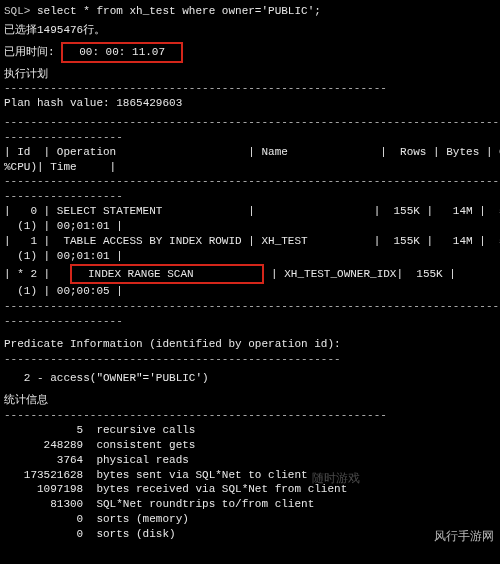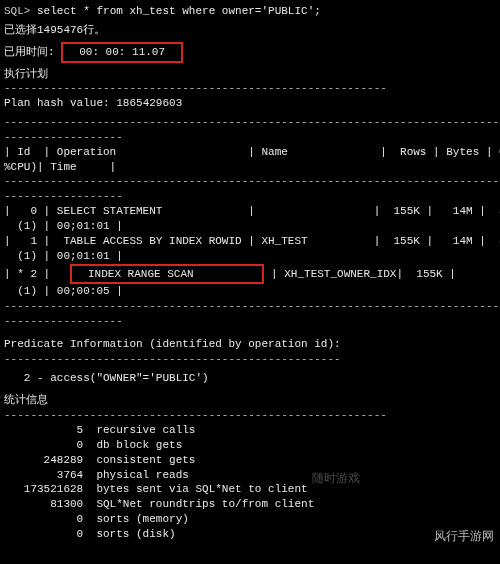--- a/index.html
+++ b/index.html
@@ -106,24 +106,24 @@
   <div class="line">   2 - access("OWNER"='PUBLIC')</div>
 
   <div class="spacer"></div>
     <div class="spacer"></div>
 
   <div class="line section-title">统计信息</div>
   <div class="line dashline">----------------------------------------------------------</div>
 
   <div id="stats-body">
       <div class="line">           5  recursive calls</div>
-      <div class="line">           0  db block gets</div>
       <div class="line">      248289  consistent gets</div>
       <div class="line">        3764  physical reads</div>
       <div class="line">   173521628  bytes sent via SQL*Net to client</div>
+      <div class="line">     1097198  bytes received via SQL*Net from client</div>
       <div class="line">       81300  SQL*Net roundtrips to/from client</div>
       <div class="line">           0  sorts (memory)</div>
       <div class="line">           0  sorts (disk)</div>
     </div>
 
   <div class="watermark-cn2">随时游戏</div>
   <div class="watermark-cn">风行手游网</div>
 </div>
 
 </body></html>

